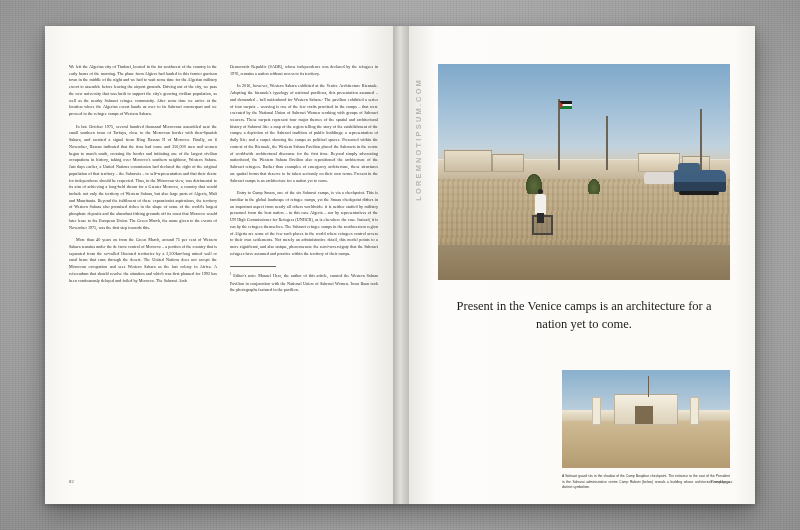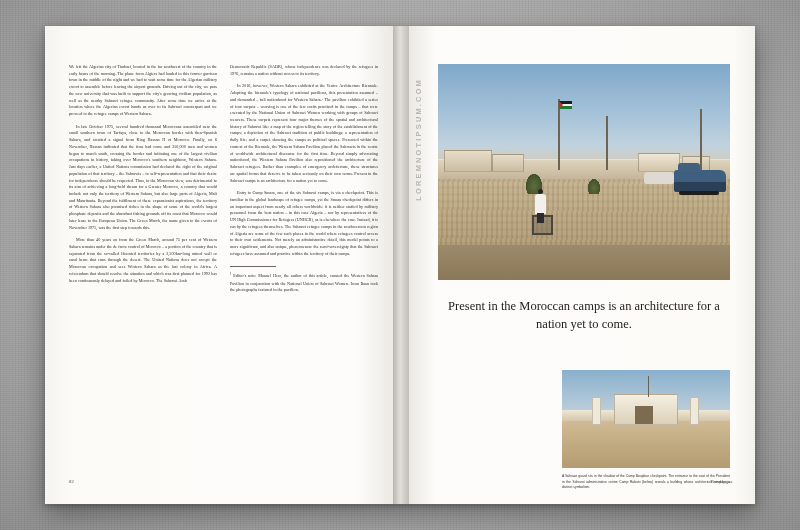--- a/index.html
+++ b/index.html
@@ -342,21 +342,21 @@
         <div class="shadow-blob"></div>
         <div class="chair"></div>
         <div class="person">
           <div class="head"></div>
           <div class="body"></div>
           <div class="legs"></div>
         </div>
         <div class="road"></div>
       </div>
 
-      <div class="pullquote">Present in the Moroccan camps is an architecture for a nation yet to come.</div>
+      <div class="pullquote">Present in the Venice camps is an architecture for a nation yet to come.</div>
 
       <div class="photo-sec">
         <div class="sec-sky"></div>
         <div class="sec-ground"></div>
         <div class="sec-wall"></div>
         <div class="sec-bldg"></div>
         <div class="sec-pillar a"></div>
         <div class="sec-pillar b"></div>
         <div class="sec-pole"></div>
       </div>

